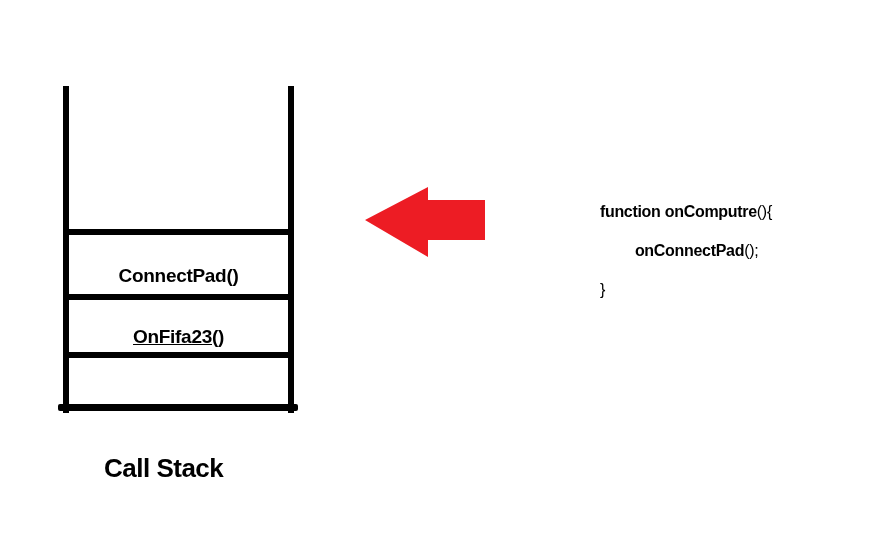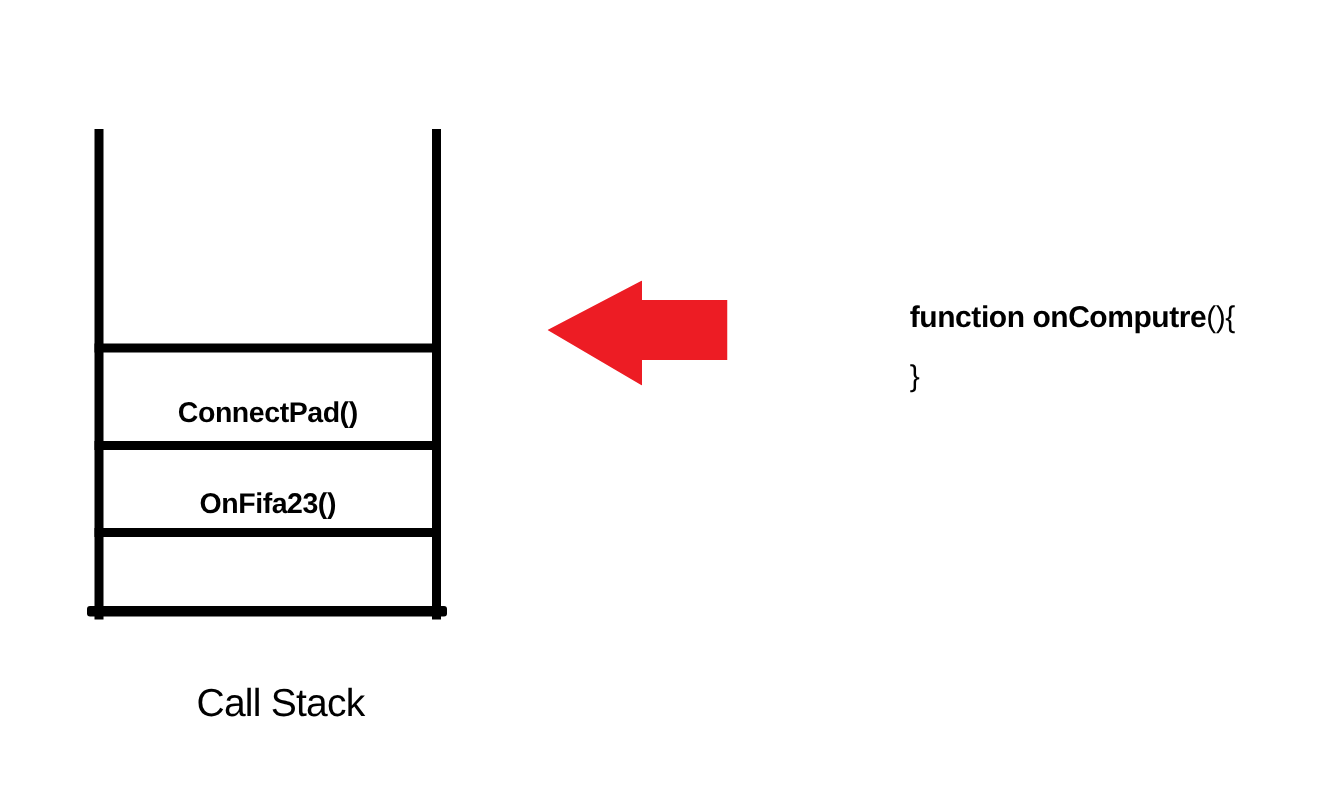--- a/index.html
+++ b/index.html
@@ -35,49 +35,48 @@
     width: 219px;
     display: flex;
     align-items: center;
     justify-content: center;
     font-weight: 700;
     font-size: 19px;
     letter-spacing: -0.3px;
     color: #000000;
   }
   .slot-1 { top: 235px; height: 59px; padding-top: 22px; box-sizing: border-box; }
-  .slot-2 { top: 300px; height: 68px; padding-top: 6px;  box-sizing: border-box; }
+  .slot-2 { top: 300px; height: 68px; padding-top: 6px;  box-sizing: border-box; text-decoration: underline; }
   .slot-3 { top: 358px; height: 46px; padding-top: 4px;  box-sizing: border-box; }
 
   .caption {
     position: absolute;
     left: 104px;
     top: 453px;
     font-size: 26px;
-    font-weight: 400;
+    font-weight: 700;
     letter-spacing: -0.5px;
     color: #000000;
-    margin-left: 27px;
   }
 
   
   .arrow-svg {
     position: absolute;
     left: 365px;
     top: 187px;
     width: 120px;
     height: 70px;
   }
 
   
   .code {
     position: absolute;
     left: 575px;
     top: 170px;
-    font-size: 20px;
+    font-size: 16px;
     color: #000000;
     letter-spacing: -0.3px;
   }
   .code-line {
     height: 39px;
     line-height: 28px;
     white-space: pre;
   }
   .code-line.indent { padding-left: 35px; }
   .kw    { font-weight: 700; }
@@ -105,18 +104,21 @@
   <div class="caption">Call Stack</div>
 
   <svg class="arrow-svg" viewBox="0 0 120 70" aria-hidden="true">
     <polygon points="0,33 63,0 63,13 120,13 120,53 63,53 63,70" fill="#ED1C24"></polygon>
   </svg>
 
   <div class="code">
     <div class="code-line">
       <span class="kw">function onComputre</span><span class="punct">(){</span>
     </div>
+    <div class="code-line indent">
+      <span class="kw">onConnectPad</span><span class="punct">();</span>
+    </div>
     <div class="code-line">
       <span class="kw"></span><span class="punct">}</span>
     </div>
   </div>
 
 </div>
 
 </body></html>

